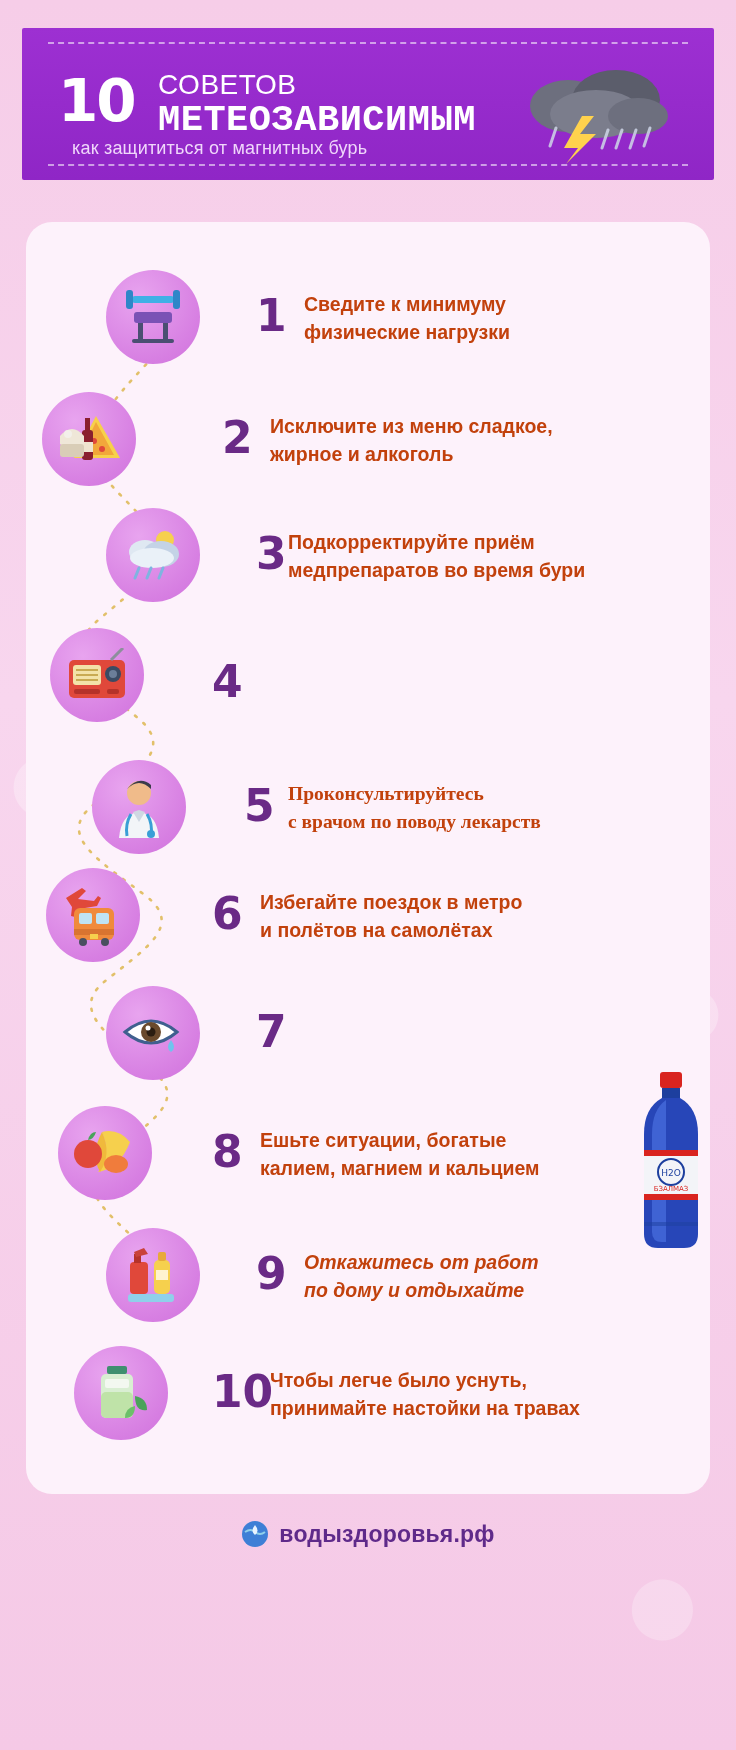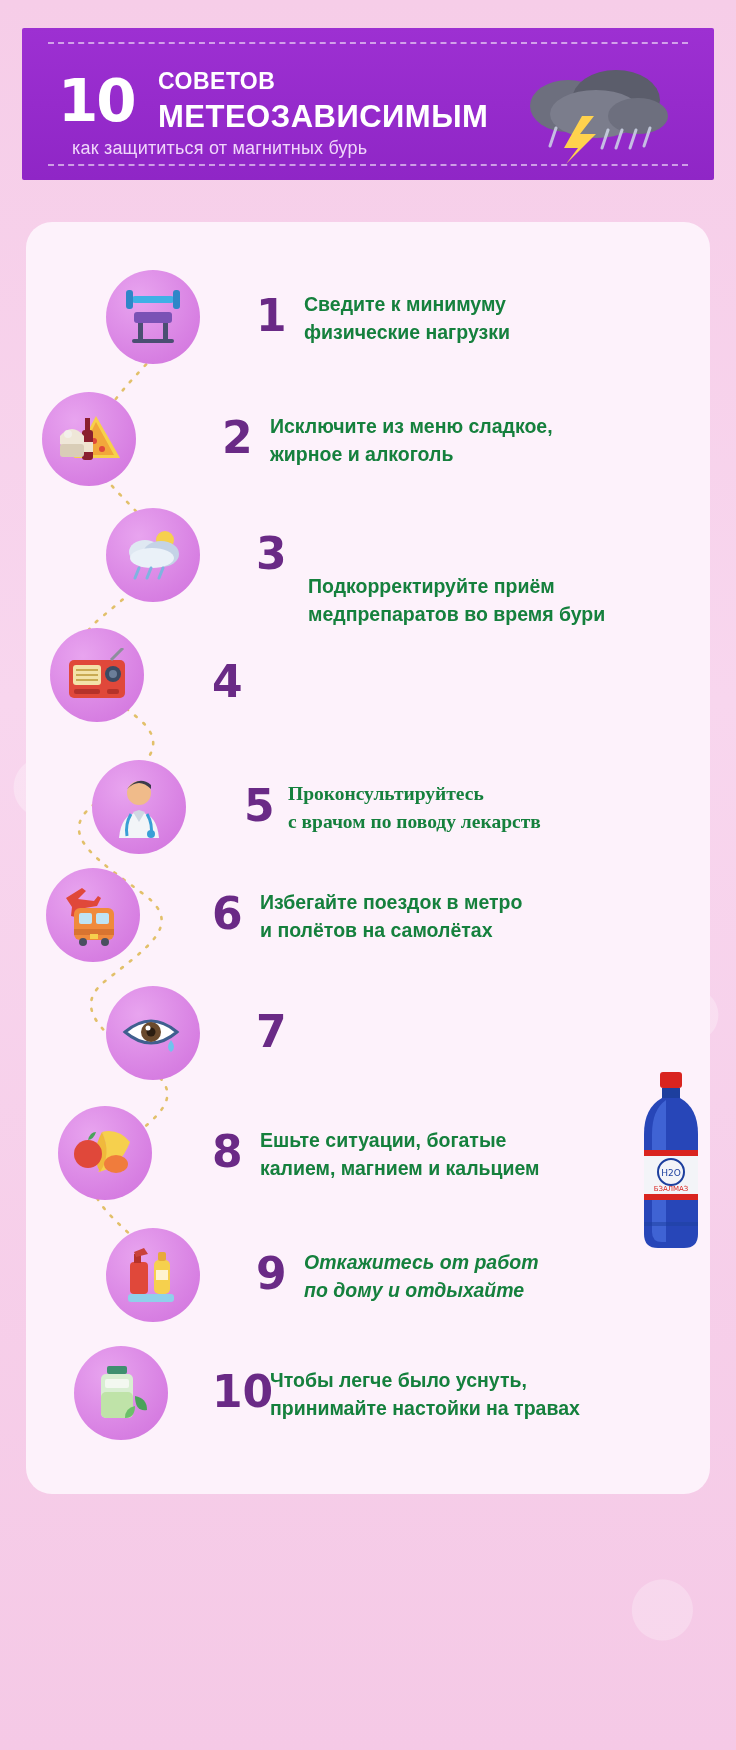--- a/index.html
+++ b/index.html
@@ -62,35 +62,36 @@
     font-weight: bold;
     color: #fff;
     letter-spacing: -2px;
     line-height: 1;
     font-family: "DejaVu Sans", sans-serif;
   }
   .hdr-l1 {
     position: absolute;
     left: 136px;
     top: 40px;
-    font-size: 23px;
+    font-size: 28px;
+    font-weight: normal;
+    color: #fff;
+    letter-spacing: .5px;
+    line-height: 1.18;
+  }
+  .hdr-l2 {
+    position: absolute;
+    left: 136px;
+    top: 71px;
+    font-size: 37px;
     font-weight: bold;
     color: #fff;
     letter-spacing: .5px;
     line-height: 1.18;
-  }
-  .hdr-l2 {
-    position: absolute;
-    left: 136px;
-    top: 71px;
-    font-size: 31px;
-    font-weight: bold;
-    color: #fff;
-    letter-spacing: .5px;
-    line-height: 1.18;
+    font-family: Liberation Mono, monospace;
   }
   .hdr-sub {
     position: absolute;
     left: 50px;
     top: 110px;
     font-size: 18px;
     color: #f0d7fb;
     letter-spacing: .2px;
   }
   .hdr-cloud {
@@ -142,21 +143,21 @@
     font-size: 44px;
     font-weight: bold;
     color: #6a2a86;
     font-family: "DejaVu Sans", sans-serif;
     line-height: 1;
   }
   .txt {
     position: absolute;
     font-size: 19.5px;
     font-weight: bold;
-    color: #15803d;
+    color: #c2410c;
     line-height: 1.45;
     white-space: pre-line;
   }
 
   
   .bottle {
     position: absolute;
     right: 26px;
     top: 1072px;
     width: 78px;
@@ -271,21 +272,21 @@
         <ellipse cx="40" cy="28" rx="18" ry="13" fill="#c4d3e6"></ellipse>
         <ellipse cx="31" cy="32" rx="22" ry="10" fill="#eaf1f8"></ellipse>
         <g stroke="#7fb4e0" stroke-width="3" stroke-linecap="round">
           <line x1="18" y1="42" x2="14" y2="52"></line>
           <line x1="30" y1="42" x2="26" y2="52"></line>
           <line x1="42" y1="42" x2="38" y2="52"></line>
         </g>
       </svg>
     </div>
     <div class="num" style="left:230px; top:24px;">3</div>
-    <div class="txt" style="left:282px; top:20px;margin-top:44px;">Подкорректируйте приём
+    <div class="txt" style="left:262px; top:20px;">Подкорректируйте приём
 медпрепаратов во время бури</div>
   </div>
 
   <div class="row" style="left:26px; top:628px; width:684px;">
     <div class="bubble" style="left:24px; top:0; width:94px; height:94px;">
       <svg width="64" height="54" viewBox="0 0 64 54">
         <rect x="4" y="12" width="56" height="38" rx="5" fill="#e0483a"></rect>
         <rect x="8" y="17" width="28" height="20" rx="3" fill="#f3e3a8"></rect>
         <g stroke="#c9ab52" stroke-width="2">
           <line x1="11" y1="22" x2="33" y2="22"></line>
@@ -405,14 +406,22 @@
     <path d="M34 28 q-14 10 -14 34 l0 98 q0 10 10 10 l4 0 z" fill="#4a6fe0" opacity=".7"></path>
     <rect x="12" y="78" width="54" height="50" fill="#f3f4f8"></rect>
     <rect x="12" y="78" width="54" height="6" fill="#d9241f"></rect>
     <rect x="12" y="122" width="54" height="6" fill="#d9241f"></rect>
     <circle cx="39" cy="100" r="13" fill="none" stroke="#1d3f9e" stroke-width="2"></circle>
     <text x="39" y="104" font-size="9" text-anchor="middle" fill="#1d3f9e" font-family="DejaVu Sans, sans-serif">H2O</text>
     <text x="39" y="119" font-size="7" text-anchor="middle" fill="#d9241f" font-family="DejaVu Sans, sans-serif">БЗАЛМАЗ</text>
     <rect x="12" y="150" width="54" height="4" fill="#1d3f9e" opacity=".5"></rect>
   </svg>
 
+  <div class="footer">
+    <svg width="28" height="28" viewBox="0 0 28 28">
+      <circle cx="14" cy="14" r="13" fill="#3e7fd6"></circle>
+      <path d="M4 12 q6 -4 10 0 q5 4 10 0" stroke="#8fd0ea" stroke-width="2" fill="none"></path>
+      <path d="M14 5 q5 6 0 10 q-5 -4 0 -10 z" fill="#e9f4ff"></path>
+    </svg>
+    <div class="footer-label">водыздоровья.рф</div>
+  </div>
 
 </div>
 
 </body></html>

